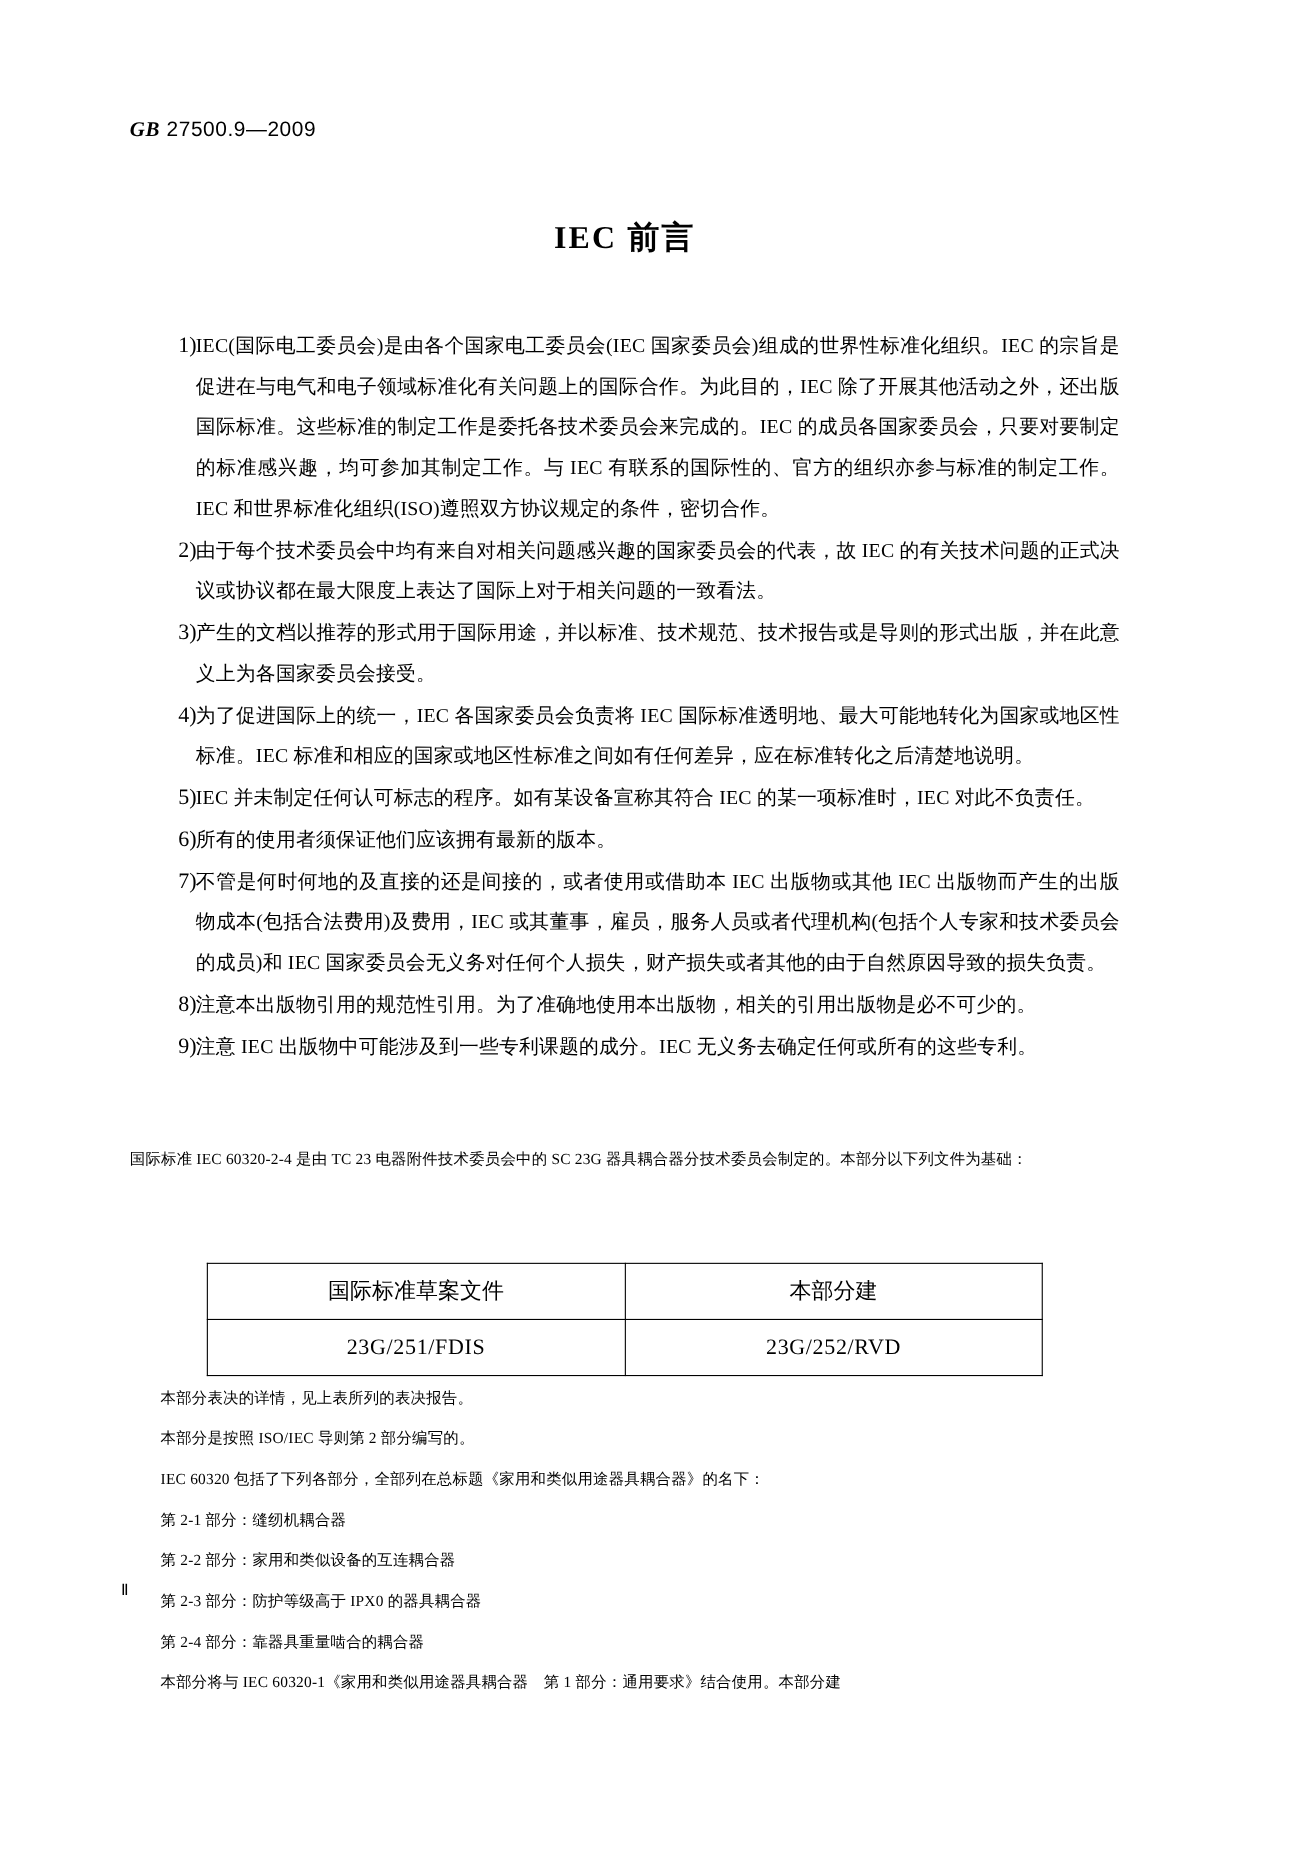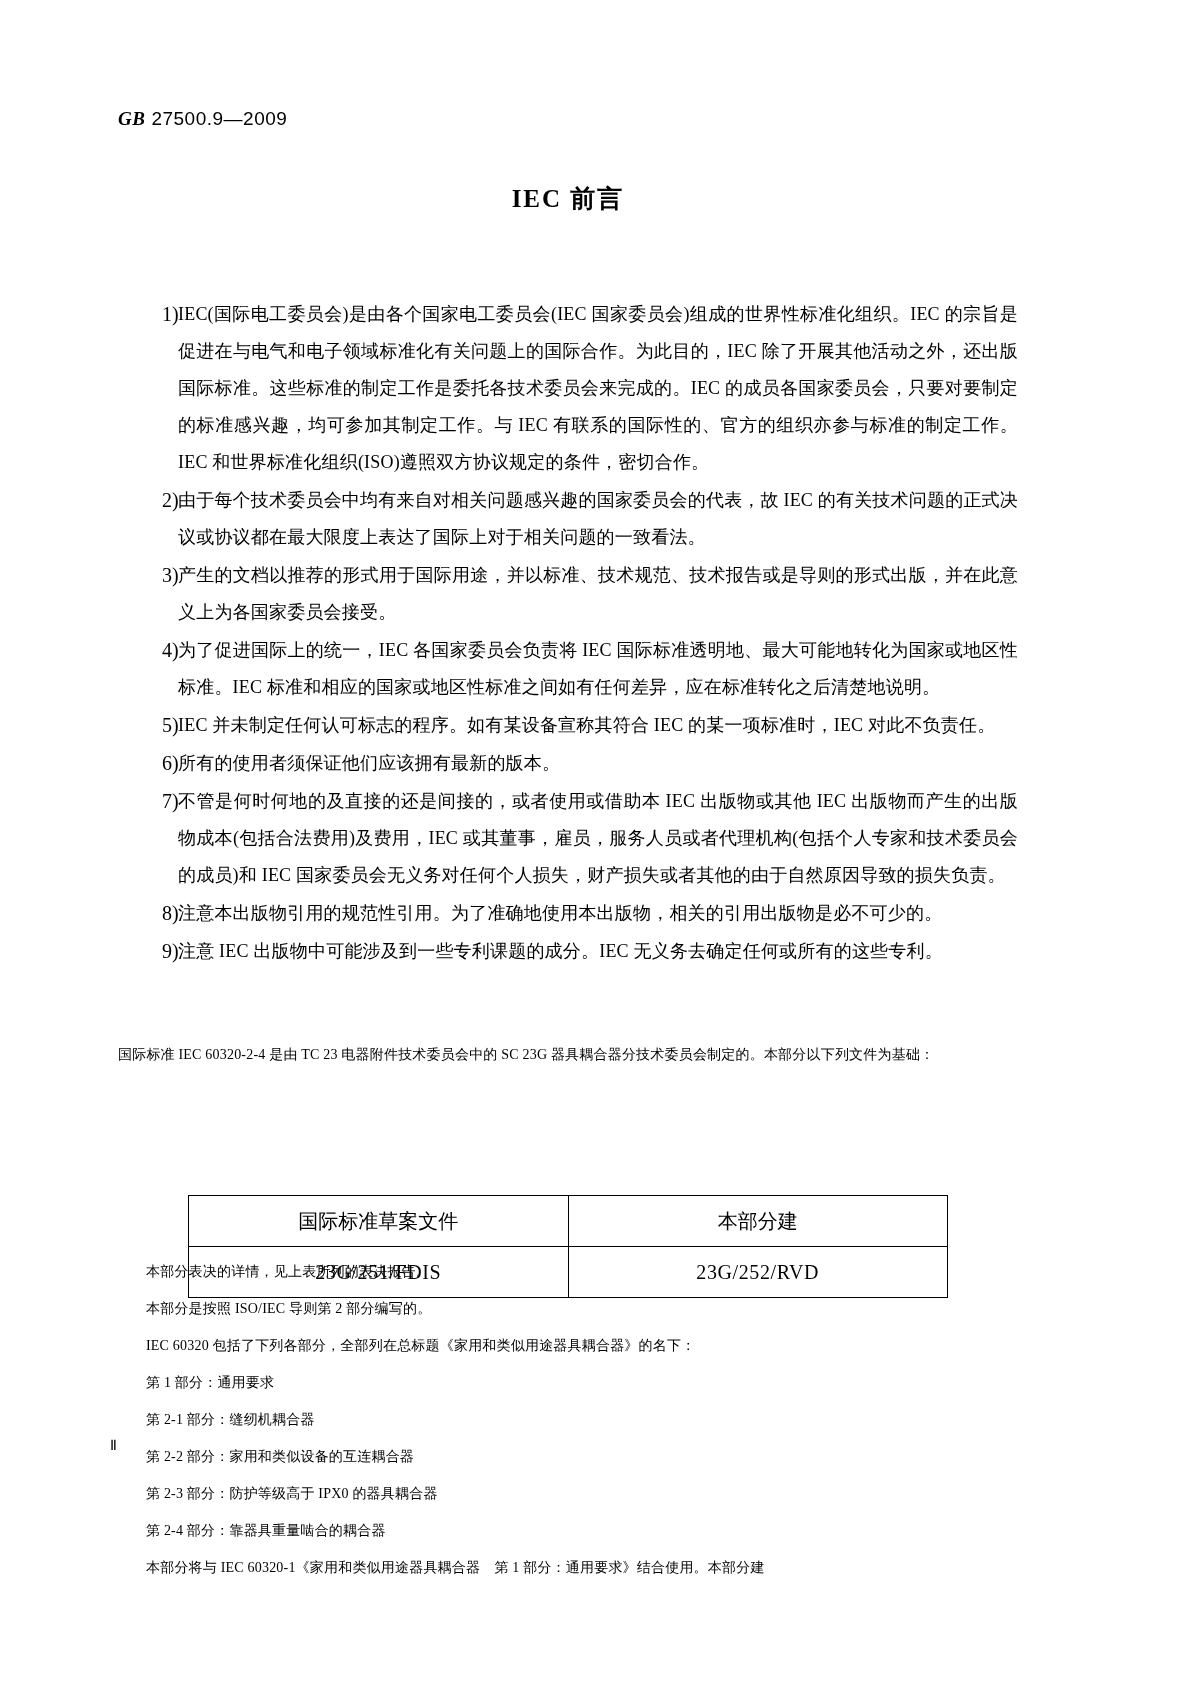--- a/index.html
+++ b/index.html
@@ -44,24 +44,24 @@
   }
   .doc-header .num {
     font-family: "Liberation Sans", sans-serif;
     font-weight: normal;
   }
 
   
   .doc-title {
     position: absolute;
     left: 0;
-    top: 182px;
+    top: 196px;
     width: 900px;
     text-align: center;
-    font-size: 25px;
+    font-size: 29px;
     font-weight: bold;
     letter-spacing: 2px;
     font-family: "Liberation Serif", "DejaVu Serif", serif;
   }
 
   
   .numbered-list {
     position: absolute;
     left: 0;
     top: 296px;
@@ -114,21 +114,20 @@
     left: 0;
     top: 1148px;
     width: 900px;
     display: flex;
     justify-content: center;
   }
   table.vote-table {
     border-collapse: collapse;
     width: 760px;
     table-layout: fixed;
-    margin-top: 47px;
   }
   table.vote-table td {
     border: 1.6px solid #000;
     text-align: center;
     font-size: 20px;
     height: 50px;
     line-height: 50px;
     padding: 0;
     font-family: "Liberation Serif", "DejaVu Serif", serif;
   }
@@ -222,21 +221,20 @@
             <td class="code">23G/252/RVD</td>
           </tr>
         </tbody>
       </table>
     </div>
 
     <div class="tail-block">
       <div class="para noindent">本部分表决的详情，见上表所列的表决报告。</div>
       <div class="para noindent">本部分是按照 ISO/IEC 导则第 2 部分编写的。</div>
       <div class="para noindent">IEC 60320 包括了下列各部分，全部列在总标题《家用和类似用途器具耦合器》的名下：</div>
-      <div class="para noindent">第 1 部分：通用要求</div>
       <div class="para noindent">第 2-1 部分：缝纫机耦合器</div>
       <div class="para noindent">第 2-2 部分：家用和类似设备的互连耦合器</div>
       <div class="para noindent">第 2-3 部分：防护等级高于 IPX0 的器具耦合器</div>
       <div class="para noindent">第 2-4 部分：靠器具重量啮合的耦合器</div>
       <div class="para noindent">本部分将与 IEC 60320-1《家用和类似用途器具耦合器　第 1 部分：通用要求》结合使用。本部分建</div>
     </div>
 
   </div>
 
   <div class="page-number">Ⅱ</div>

